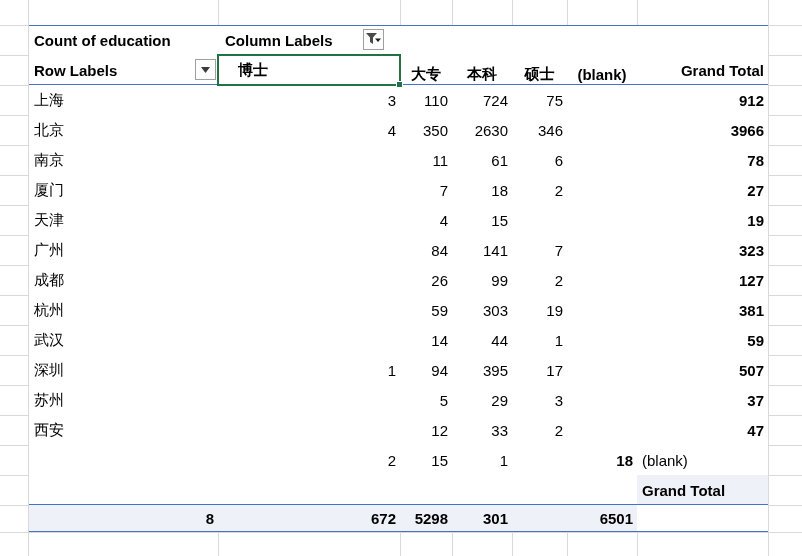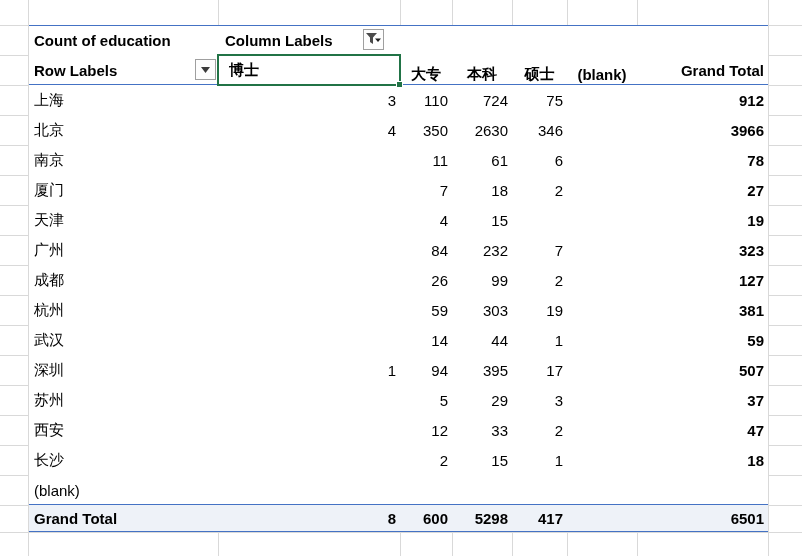--- a/index.html
+++ b/index.html
@@ -48,21 +48,21 @@
   .selbox {
     position: absolute; left: 188px; top: 29px; width: 184px; height: 32px;
     border: 2px solid var(--selection, #217346);
     z-index: 3; pointer-events: none;
   }
   .handle {
     position: absolute; right: -4px; bottom: -4px; width: 7px; height: 7px;
     background: var(--selection, #217346); border: 1px solid #fff;
     pointer-events: auto;
   }
-  .b2sel { padding-left: 11px; font-weight: 700; }
+  .b2sel { padding-left: 20px; font-weight: 700; }
 
   .fbtn {
     position: absolute;
     width: 21px; height: 21px;
     background: #fdfdfd;
     border: 1px solid #9f9f9f;
     display: flex; align-items: center; justify-content: center;
     cursor: pointer;
     z-index: 2;
   }
@@ -165,21 +165,21 @@
       <div class="cell label-cell">天津</div>
       <div class="cell num-cell"></div>
       <div class="cell num-cell">4</div>
       <div class="cell num-cell">15</div>
       <div class="cell num-cell"></div>
       <div class="cell num-cell"></div>
       <div class="cell num-cell gtcol">19</div>
       <div class="cell label-cell">广州</div>
       <div class="cell num-cell"></div>
       <div class="cell num-cell">84</div>
-      <div class="cell num-cell">232</div>
+      <div class="cell num-cell">141</div>
       <div class="cell num-cell">7</div>
       <div class="cell num-cell"></div>
       <div class="cell num-cell gtcol">323</div>
       <div class="cell label-cell">成都</div>
       <div class="cell num-cell"></div>
       <div class="cell num-cell">26</div>
       <div class="cell num-cell">99</div>
       <div class="cell num-cell">2</div>
       <div class="cell num-cell"></div>
       <div class="cell num-cell gtcol">127</div>
@@ -211,39 +211,38 @@
       <div class="cell num-cell">3</div>
       <div class="cell num-cell"></div>
       <div class="cell num-cell gtcol">37</div>
       <div class="cell label-cell">西安</div>
       <div class="cell num-cell"></div>
       <div class="cell num-cell">12</div>
       <div class="cell num-cell">33</div>
       <div class="cell num-cell">2</div>
       <div class="cell num-cell"></div>
       <div class="cell num-cell gtcol">47</div>
-      <div class="cell label-cell">长沙</div>
       <div class="cell num-cell"></div>
       <div class="cell num-cell">2</div>
       <div class="cell num-cell">15</div>
       <div class="cell num-cell">1</div>
       <div class="cell num-cell"></div>
       <div class="cell num-cell gtcol">18</div>
       <div class="cell label-cell">(blank)</div>
       <div class="cell num-cell"></div>
       <div class="cell num-cell"></div>
       <div class="cell num-cell"></div>
       <div class="cell num-cell"></div>
       <div class="cell num-cell"></div>
       <div class="cell num-cell gtcol"></div>
       <div class="cell label-cell gt-row" id="gt-anchor">Grand Total</div>
     <div class="cell num-cell gt-row">8</div>
-    <div class="cell num-cell gt-row">600</div>
+    <div class="cell num-cell gt-row">672</div>
     <div class="cell num-cell gt-row">5298</div>
-    <div class="cell num-cell gt-row">417</div>
+    <div class="cell num-cell gt-row">301</div>
     <div class="cell num-cell gt-row"></div>
     <div class="cell num-cell gt-row">6501</div>
 
     <div class="blue" style="top:0"></div>
     <div class="blue" style="top:59px"></div>
     <div class="blue" style="top:479px"></div>
     <div class="blue" style="top:506px"></div>
 
     <div class="selbox">
       <div class="handle"></div>

